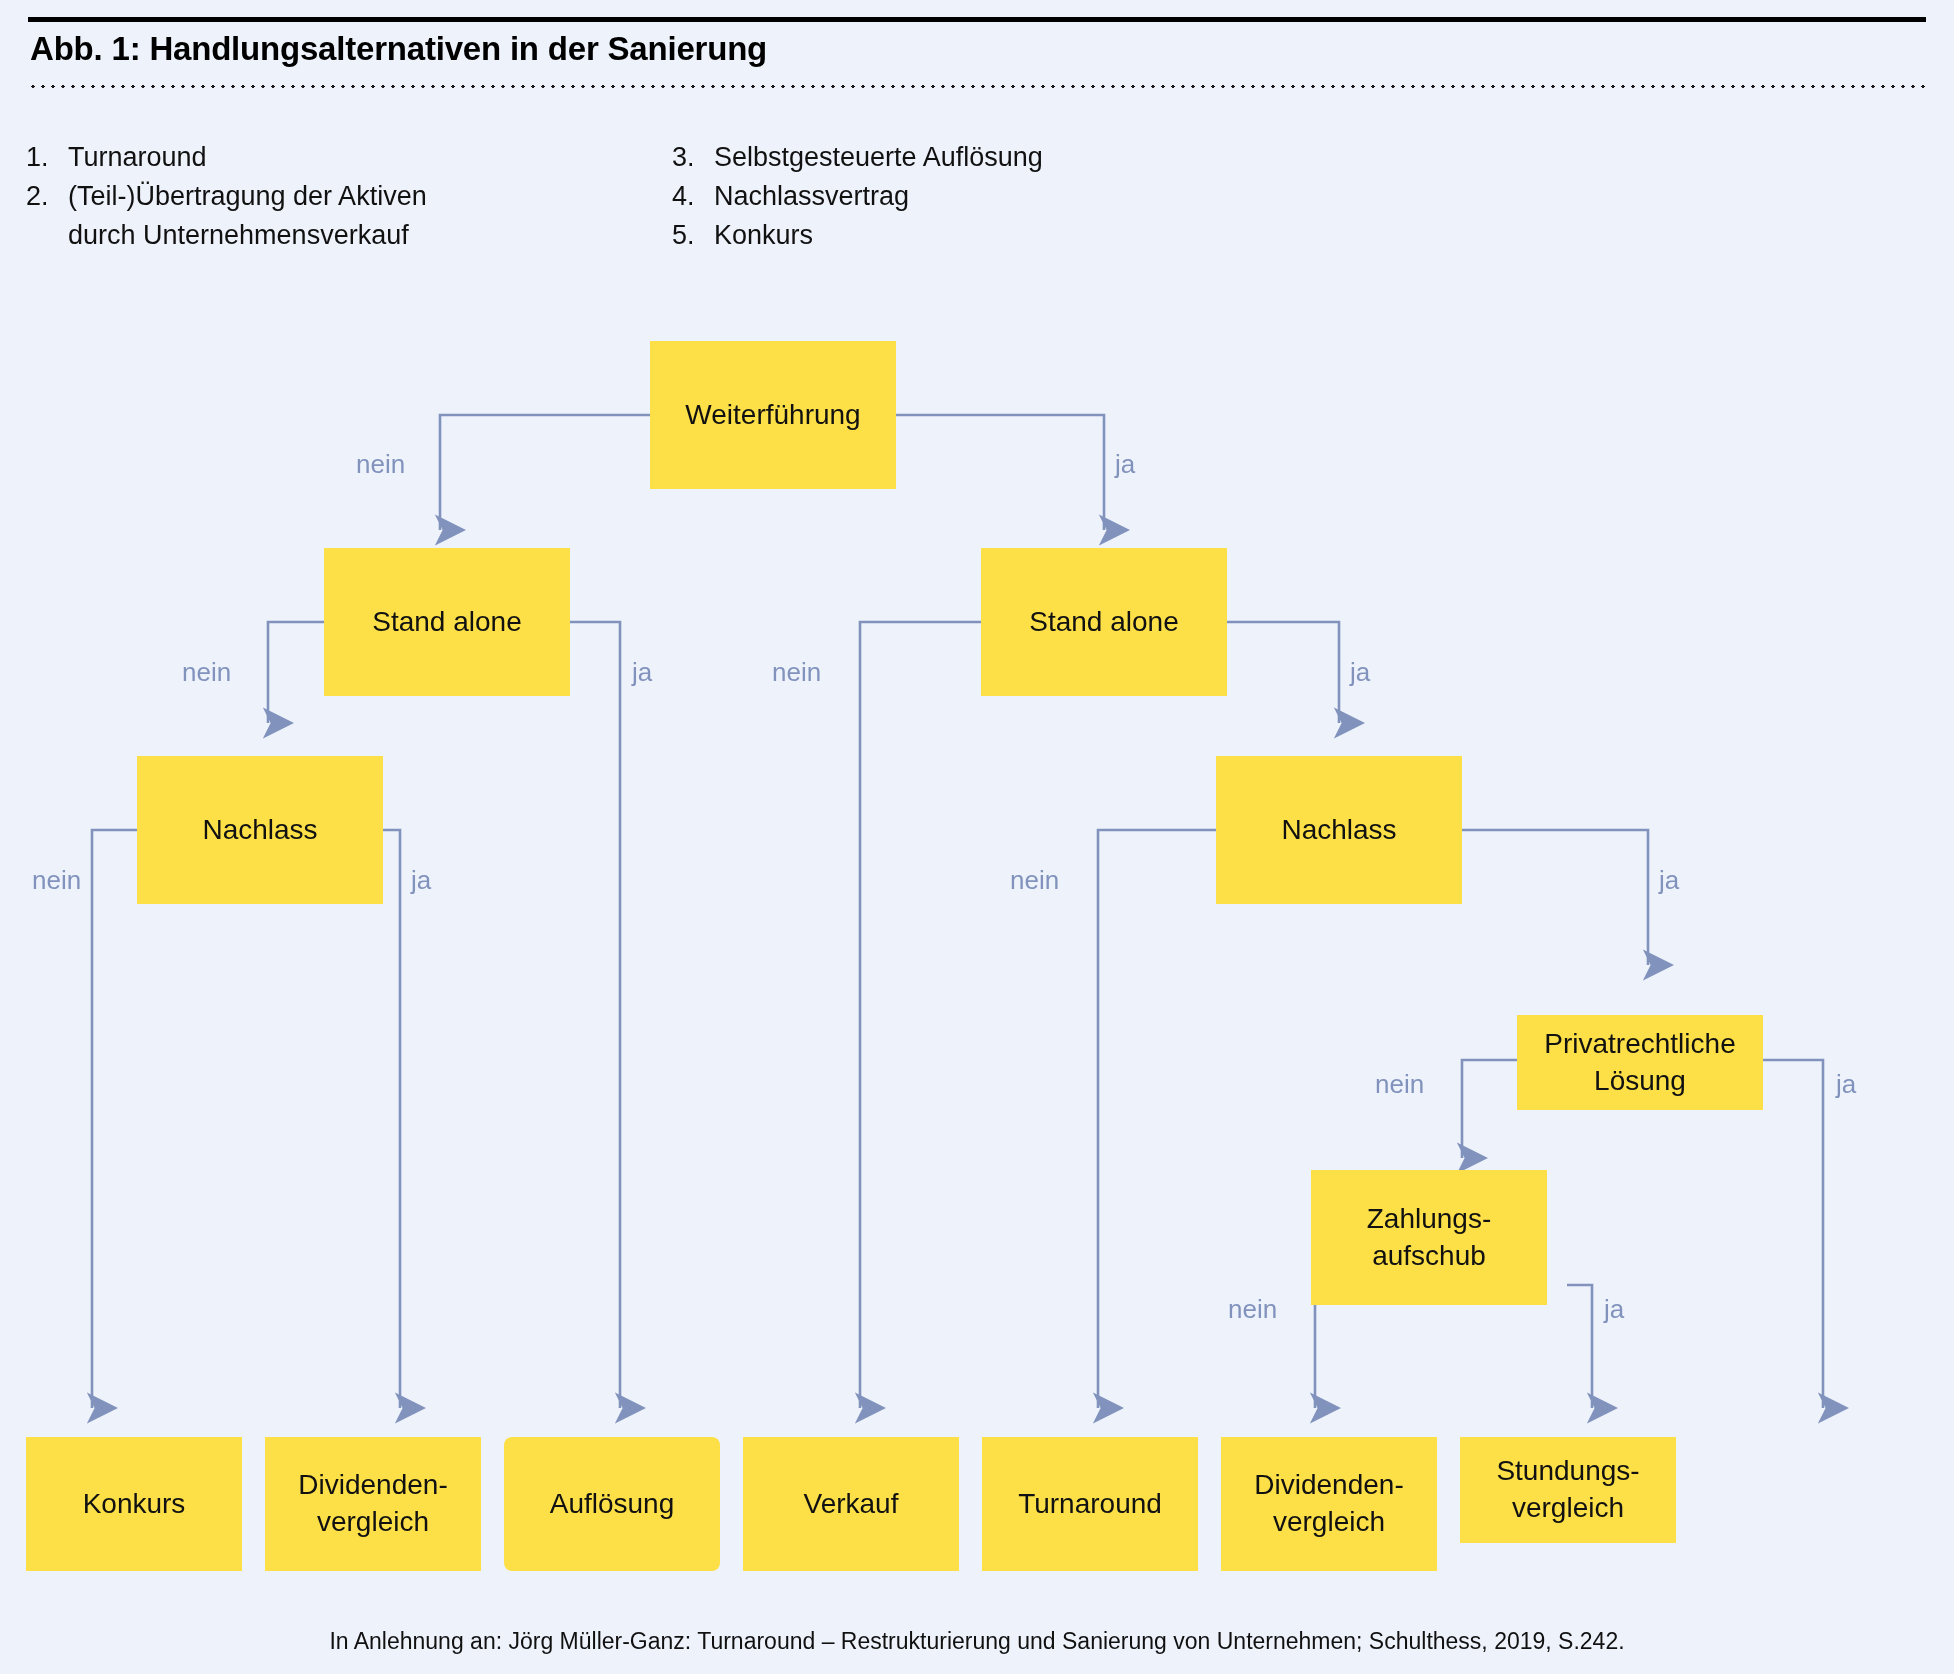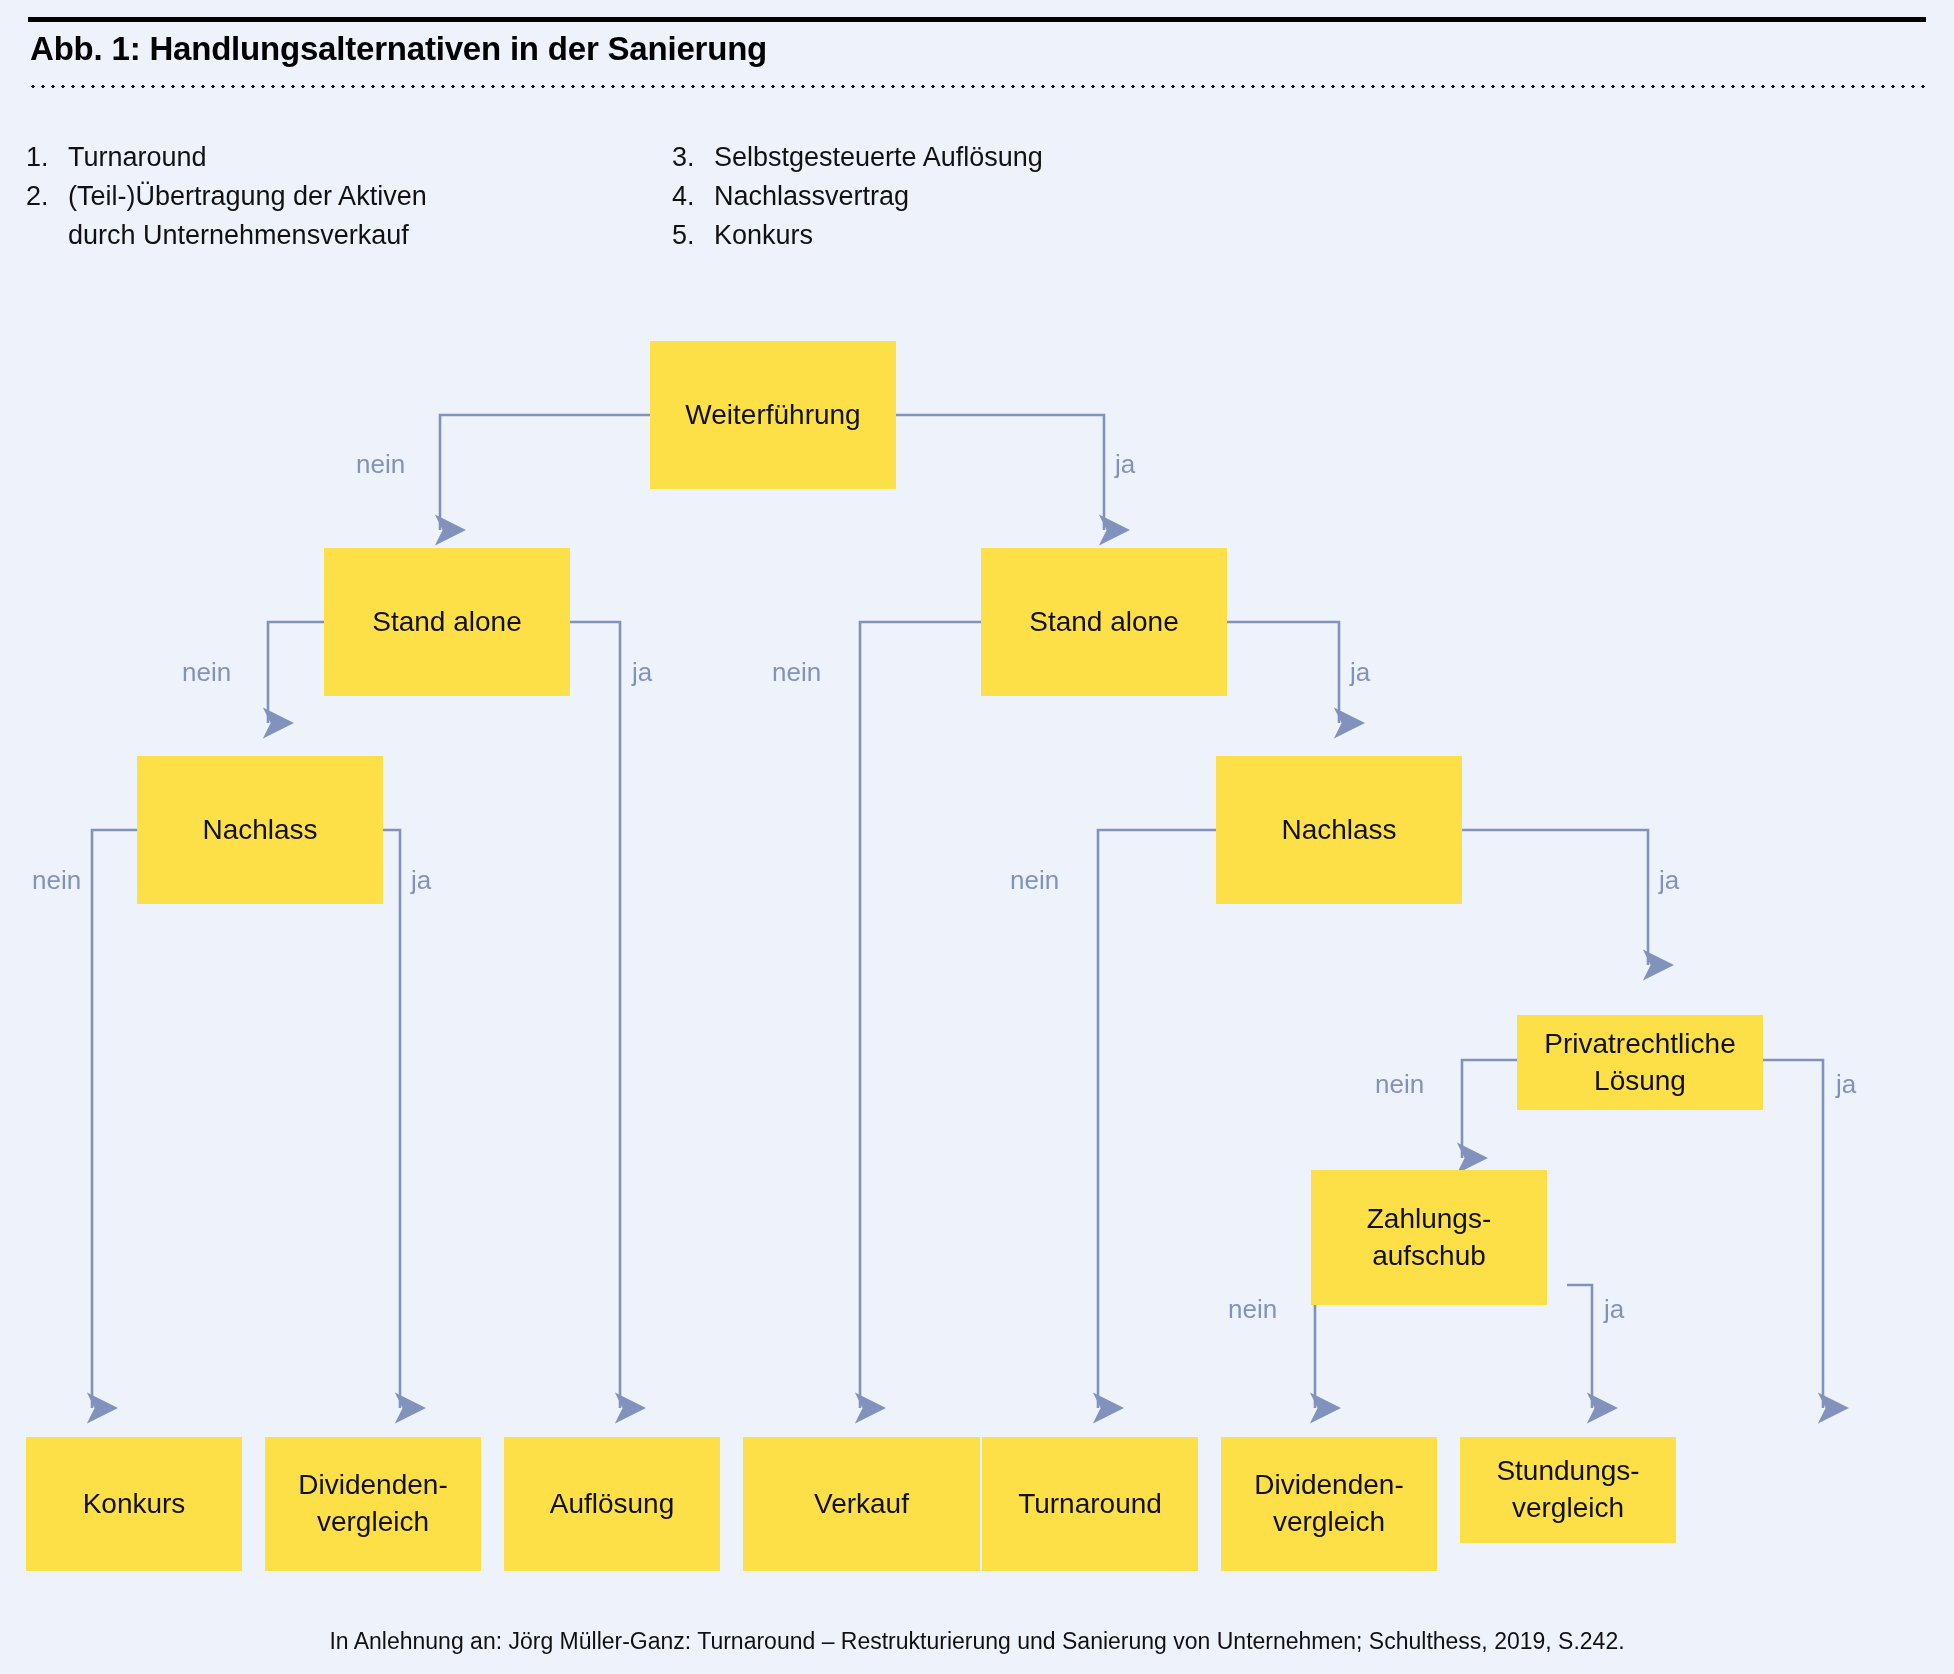--- a/index.html
+++ b/index.html
@@ -171,24 +171,24 @@
 aufschub</span>
     </div>
 
     <div class="node leaf" style="left:26px; top:1437px; width:216px; height:134px;">
       <span>Konkurs</span>
     </div>
     <div class="node leaf" style="left:265px; top:1437px; width:216px; height:134px; white-space:pre-line;">
       <span>Dividenden-
 vergleich</span>
     </div>
-    <div class="node leaf" style="left:504px; top:1437px; width:216px; height:134px;">
+    <div class="node leaf" style="left:504px; top:1437px; width:216px; height:134px;border-radius:8px;">
       <span>Auflösung</span>
     </div>
-    <div class="node leaf" style="left:743px; top:1437px; width:237px; height:134px;">
+    <div class="node leaf" style="left:743px; top:1437px; width:216px; height:134px;">
       <span>Verkauf</span>
     </div>
     <div class="node leaf" style="left:982px; top:1437px; width:216px; height:134px;">
       <span>Turnaround</span>
     </div>
     <div class="node leaf" style="left:1221px; top:1437px; width:216px; height:134px; white-space:pre-line;">
       <span>Dividenden-
 vergleich</span>
     </div>
     <div class="node leaf" style="left:1460px; top:1437px; width:216px; height:106px; white-space:pre-line;">

